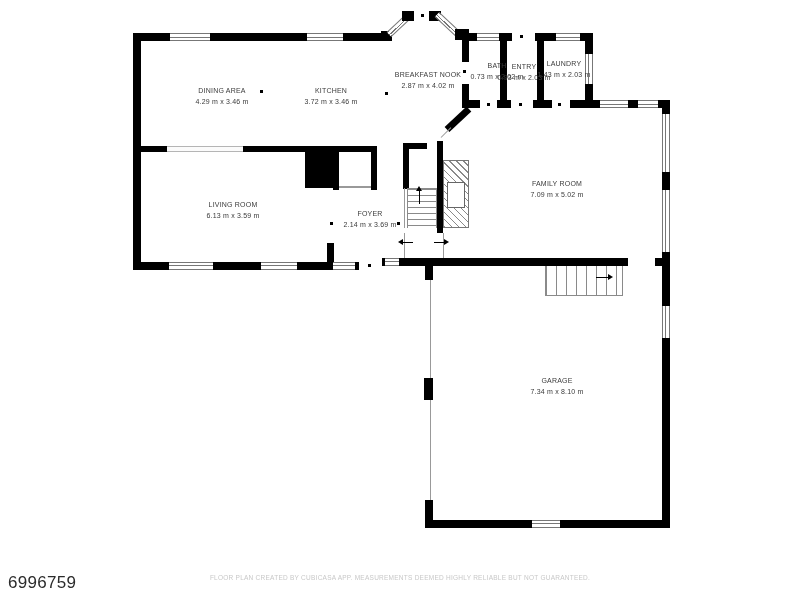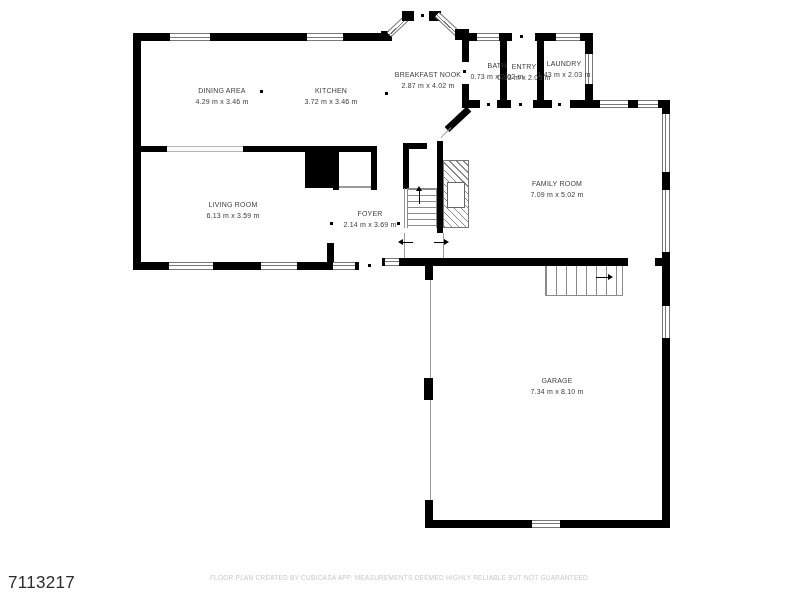--- a/index.html
+++ b/index.html
@@ -164,16 +164,16 @@
   </div>
   <div class="lbl" style="left:557px;top:189px">
     <div>FAMILY ROOM</div>
     <div>7.09 m x 5.02 m</div>
   </div>
   <div class="lbl" style="left:557px;top:386px">
     <div>GARAGE</div>
     <div>7.34 m x 8.10 m</div>
   </div>
 
-  <div class="plan-id">7113217</div>
+  <div class="plan-id">6996759</div>
   <div class="footer">FLOOR PLAN CREATED BY CUBICASA APP. MEASUREMENTS DEEMED HIGHLY RELIABLE BUT NOT GUARANTEED.</div>
 
 </div>
 
 </body></html>

